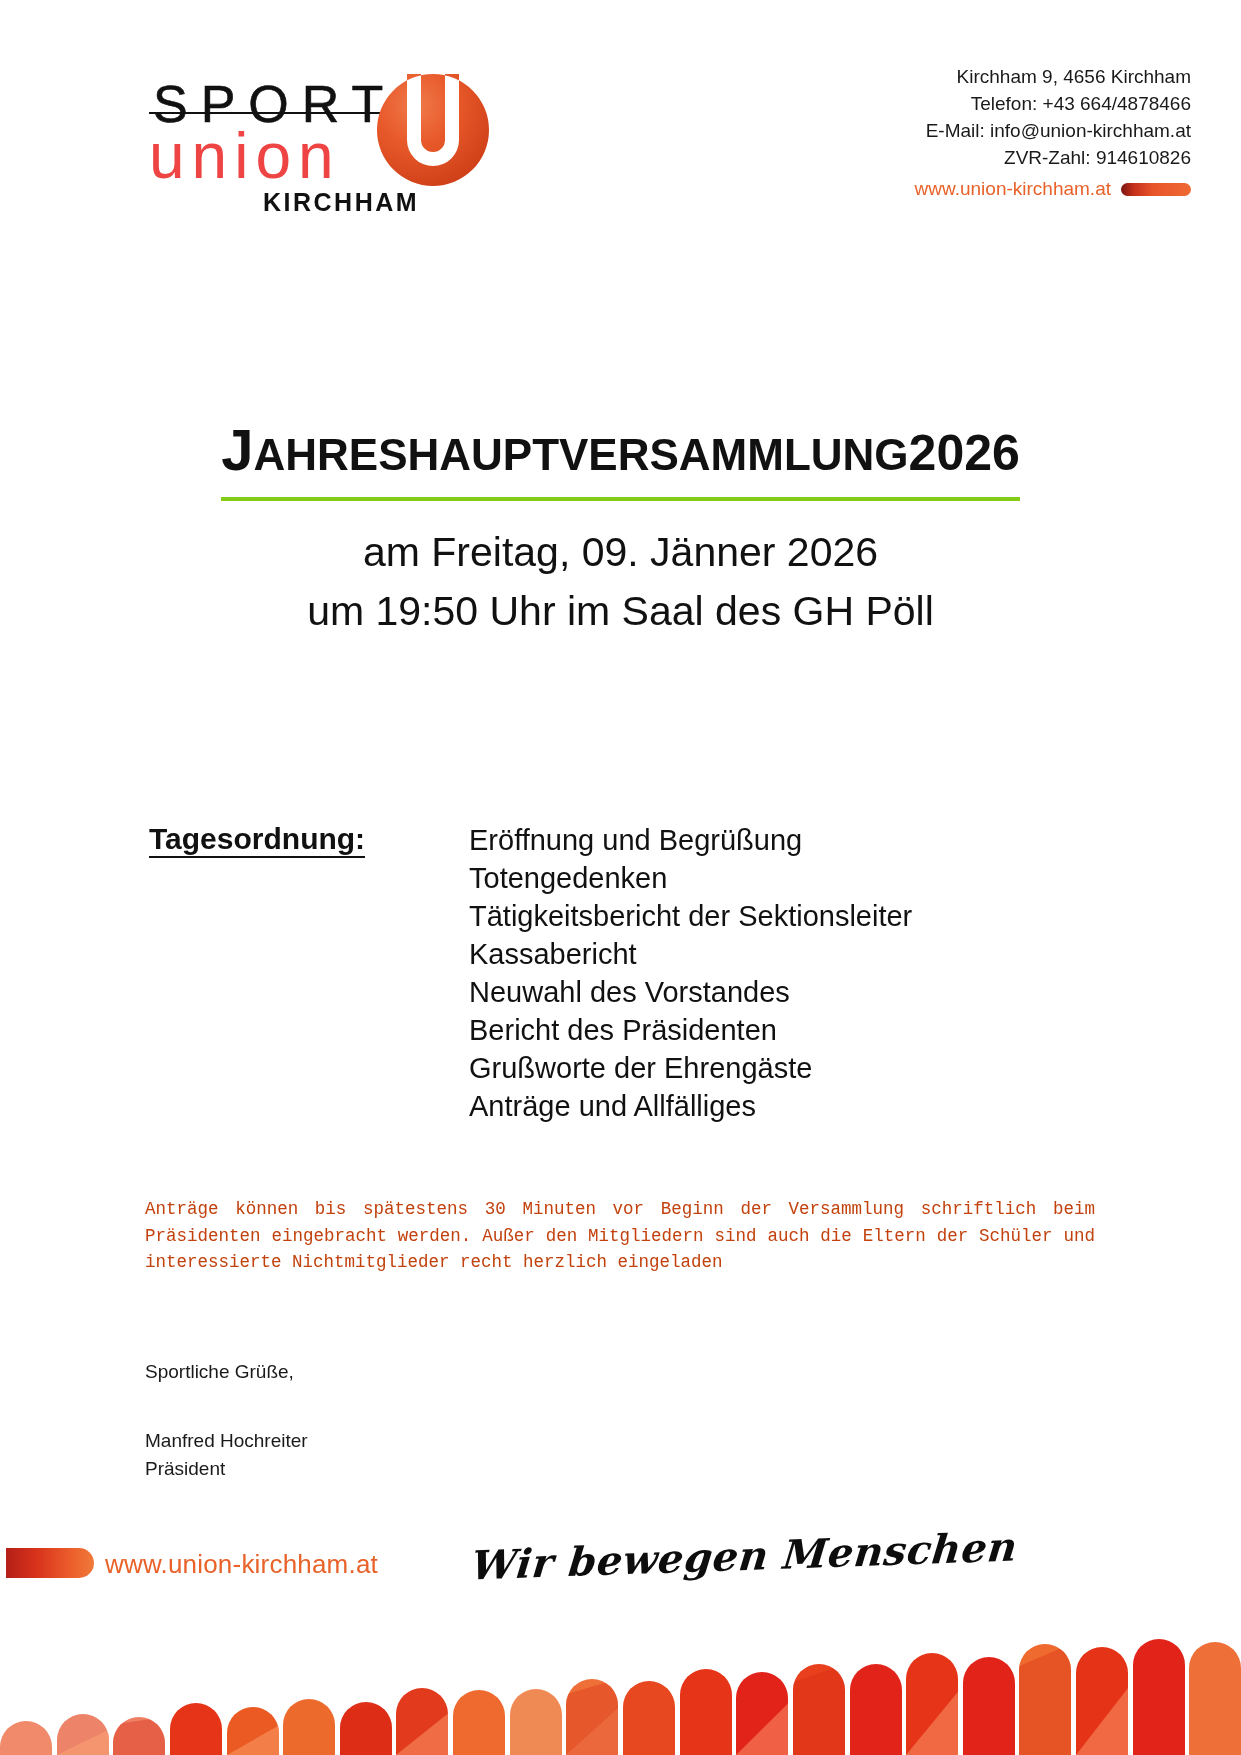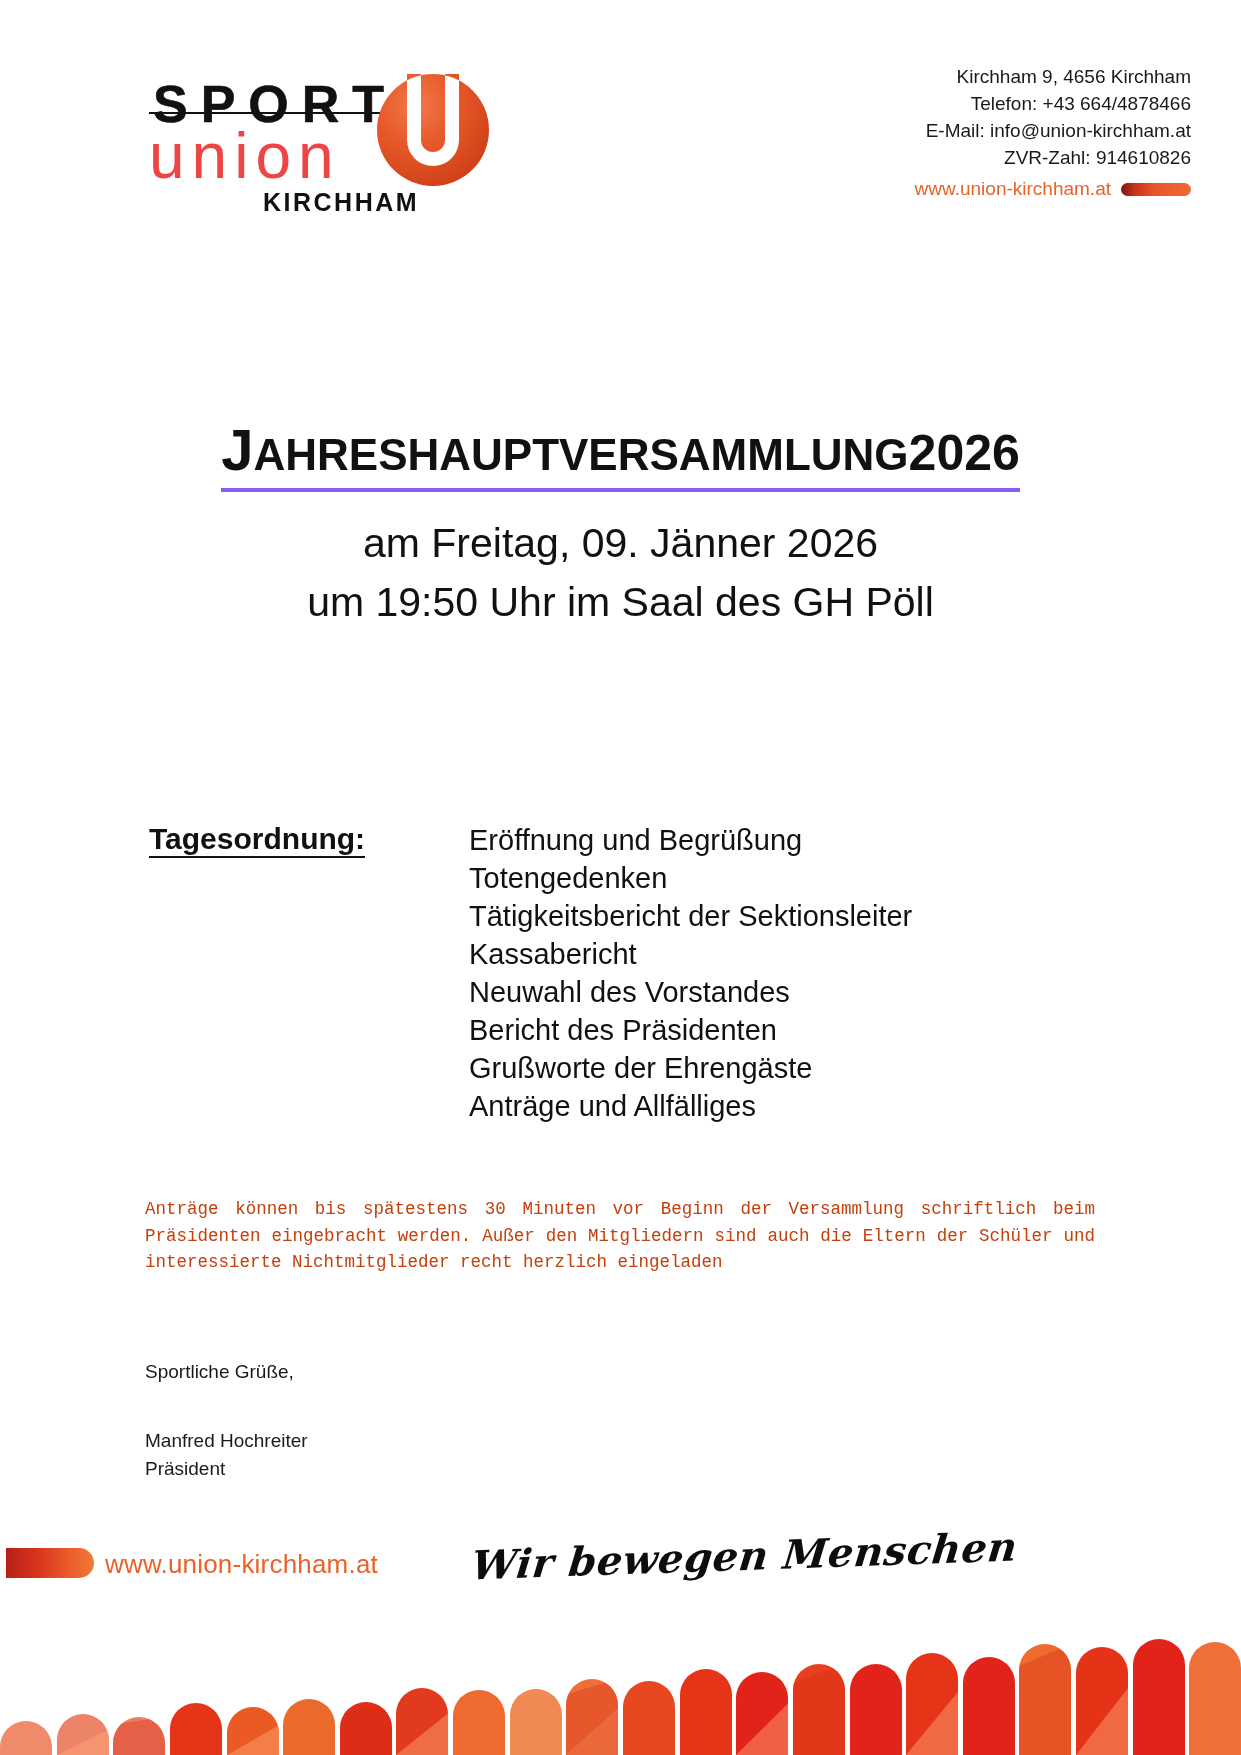--- a/index.html
+++ b/index.html
@@ -8,21 +8,21 @@
     width:1241px; height:1755px; position:relative; overflow:hidden;
     font-family:"Liberation Sans", sans-serif; color:#1a1a1a;
   }
 
   
   .header{ position:absolute; top:0; left:0; width:1241px; height:250px; }
 
   .logo{ position:absolute; left:145px; top:78px; width:360px; height:130px; }
   .logo-sport{
     font-family:"Liberation Sans", sans-serif;
-    font-size:52px; letter-spacing:13px; font-weight:700;
+    font-size:52px; letter-spacing:13px; font-weight:400;
     color:#111; line-height:1; position:absolute; left:8px; top:0;
     -webkit-text-stroke:0.6px #111;
   }
   .logo-sport-rule{
     position:absolute; left:4px; top:34px; width:248px; height:2px; background:#111;
   }
   .logo-union{
     font-family:"Liberation Sans", sans-serif;
     font-size:64px; letter-spacing:7px; font-weight:400;
     color:#ef4444; line-height:1; position:absolute; left:4px; top:46px;
@@ -67,21 +67,21 @@
   .t-main{
     margin-top:22px;
     font-family:"Liberation Sans", sans-serif;
     font-size:44px; font-weight:700; color:#111; line-height:1.2;
     letter-spacing:0px;
   }
   .t-main .smallcaps-lead{ font-size:58px; }
   .t-main .smallcaps-rest{ font-size:44px; }
   .t-main .year{ font-size:50px; }
   .t-main .u-span{
-    display:inline-block; border-bottom:4px solid #8b5cf6; padding-bottom:3px;
+    display:inline-block; border-bottom:4px solid #84cc16; padding-bottom:12px;
   }
   .t-date{
     margin-top:22px;
     font-family:"Liberation Sans", sans-serif;
     font-size:41px; font-weight:400; color:#111; line-height:1.45;
   }
   .t-time{
     font-family:"Liberation Sans", sans-serif;
     font-size:41px; font-weight:400; color:#111; line-height:1.45;
   }

